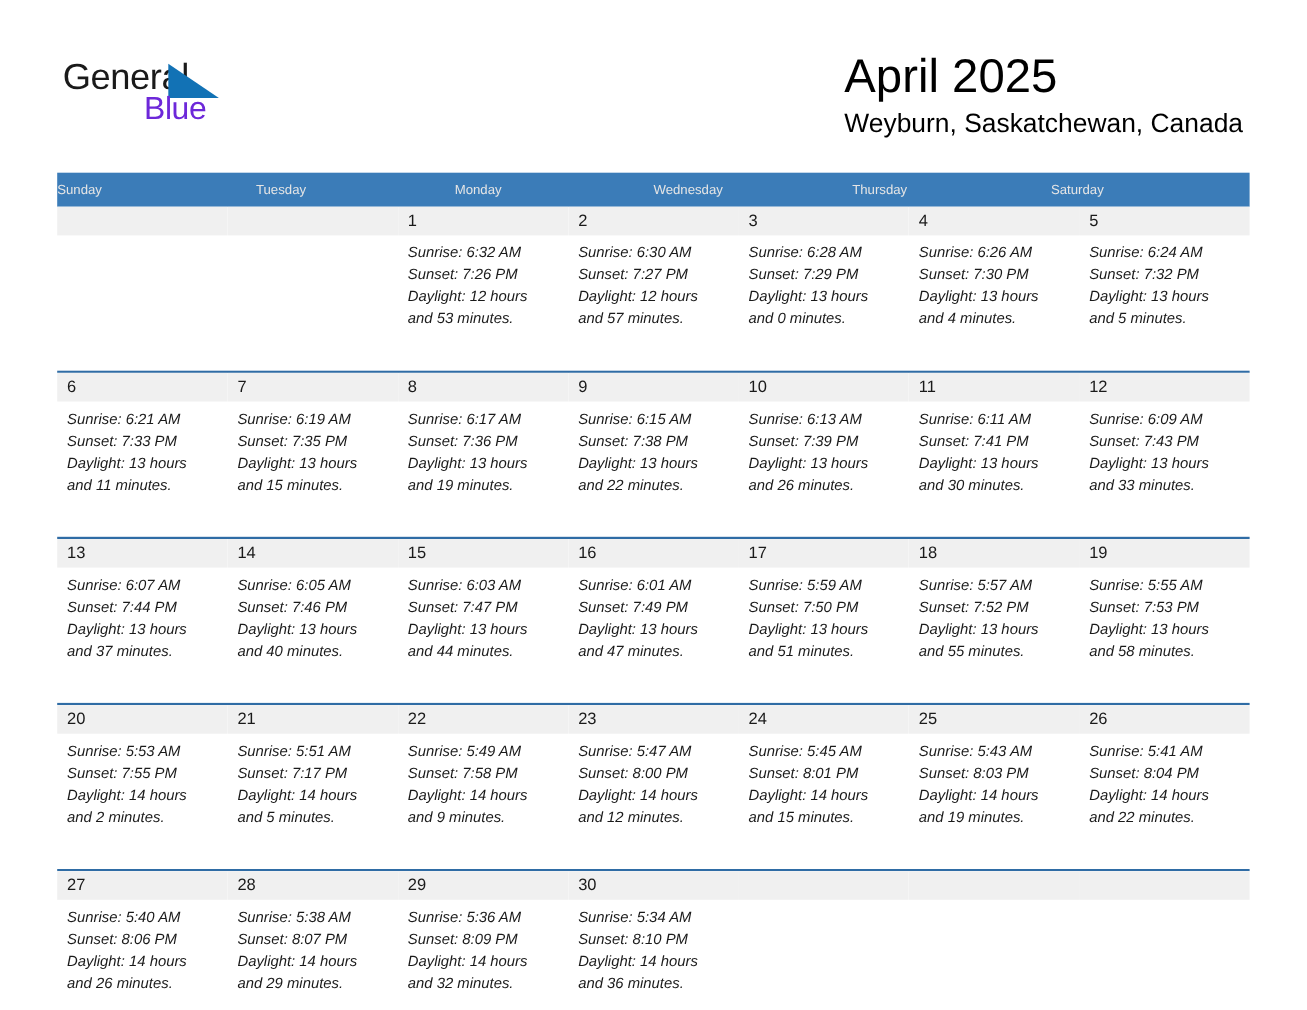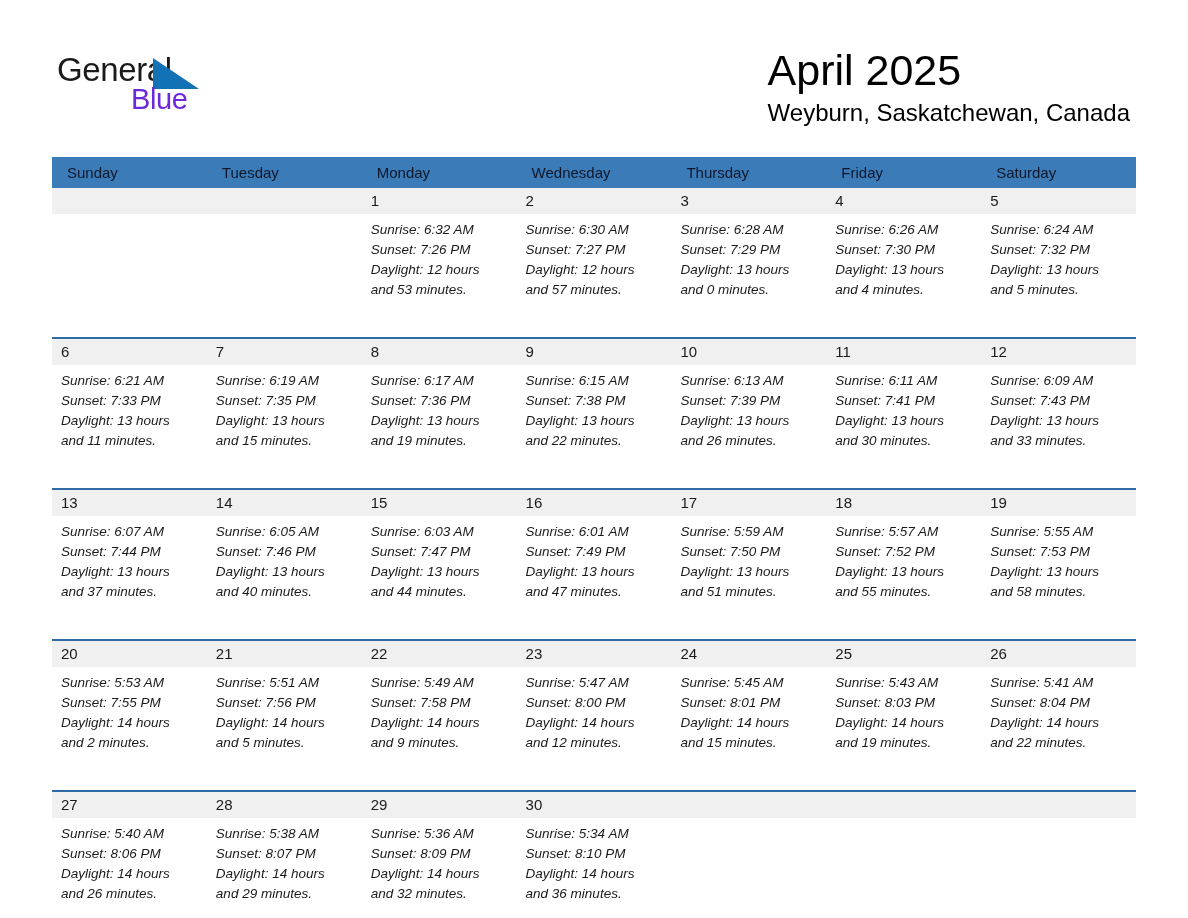--- a/index.html
+++ b/index.html
@@ -91,24 +91,24 @@
   }
 
   .weekdays {
     display: flex;
     width: 100%;
     background: #3b7cb8;
     height: 31px;
   }
   .weekday {
     flex: 1 1 0;
-    color: #0f172a;
-    font-size: 15px;
+    color: #e5e5e5;
+    font-size: 12px;
     line-height: 31px;
-    padding-left: 15px;
+    padding-left: 0;
     white-space: nowrap;
   }
 
   .week {
     display: flex;
     width: 100%;
     border-top: 2px solid #2f6ca5;
     position: relative;
   }
   .week:first-of-type { border-top: none; }
@@ -163,21 +163,20 @@
 
   </div>
 
   <div class="calendar">
     <div class="weekdays" id="weekday-row">
         <div class="weekday">Sunday</div>
         <div class="weekday">Tuesday</div>
         <div class="weekday">Monday</div>
         <div class="weekday">Wednesday</div>
         <div class="weekday">Thursday</div>
-        <div class="weekday">Friday</div>
         <div class="weekday">Saturday</div>
       </div>
     <div id="weeks-container">
         <div class="week">
           <div class="day empty">
             <div class="day-num-band"></div>
             <div class="day-body"></div>
           </div>
           <div class="day empty">
             <div class="day-num-band"></div>
@@ -369,21 +368,21 @@
               <div class="day-line">Sunrise: 5:53 AM</div>
               <div class="day-line">Sunset: 7:55 PM</div>
               <div class="day-line">Daylight: 14 hours</div>
               <div class="day-line">and 2 minutes.</div>
             </div>
           </div>
           <div class="day">
             <div class="day-num-band">21</div>
             <div class="day-body">
               <div class="day-line">Sunrise: 5:51 AM</div>
-              <div class="day-line">Sunset: 7:56 PM</div>
+              <div class="day-line">Sunset: 7:17 PM</div>
               <div class="day-line">Daylight: 14 hours</div>
               <div class="day-line">and 5 minutes.</div>
             </div>
           </div>
           <div class="day">
             <div class="day-num-band">22</div>
             <div class="day-body">
               <div class="day-line">Sunrise: 5:49 AM</div>
               <div class="day-line">Sunset: 7:58 PM</div>
               <div class="day-line">Daylight: 14 hours</div>

